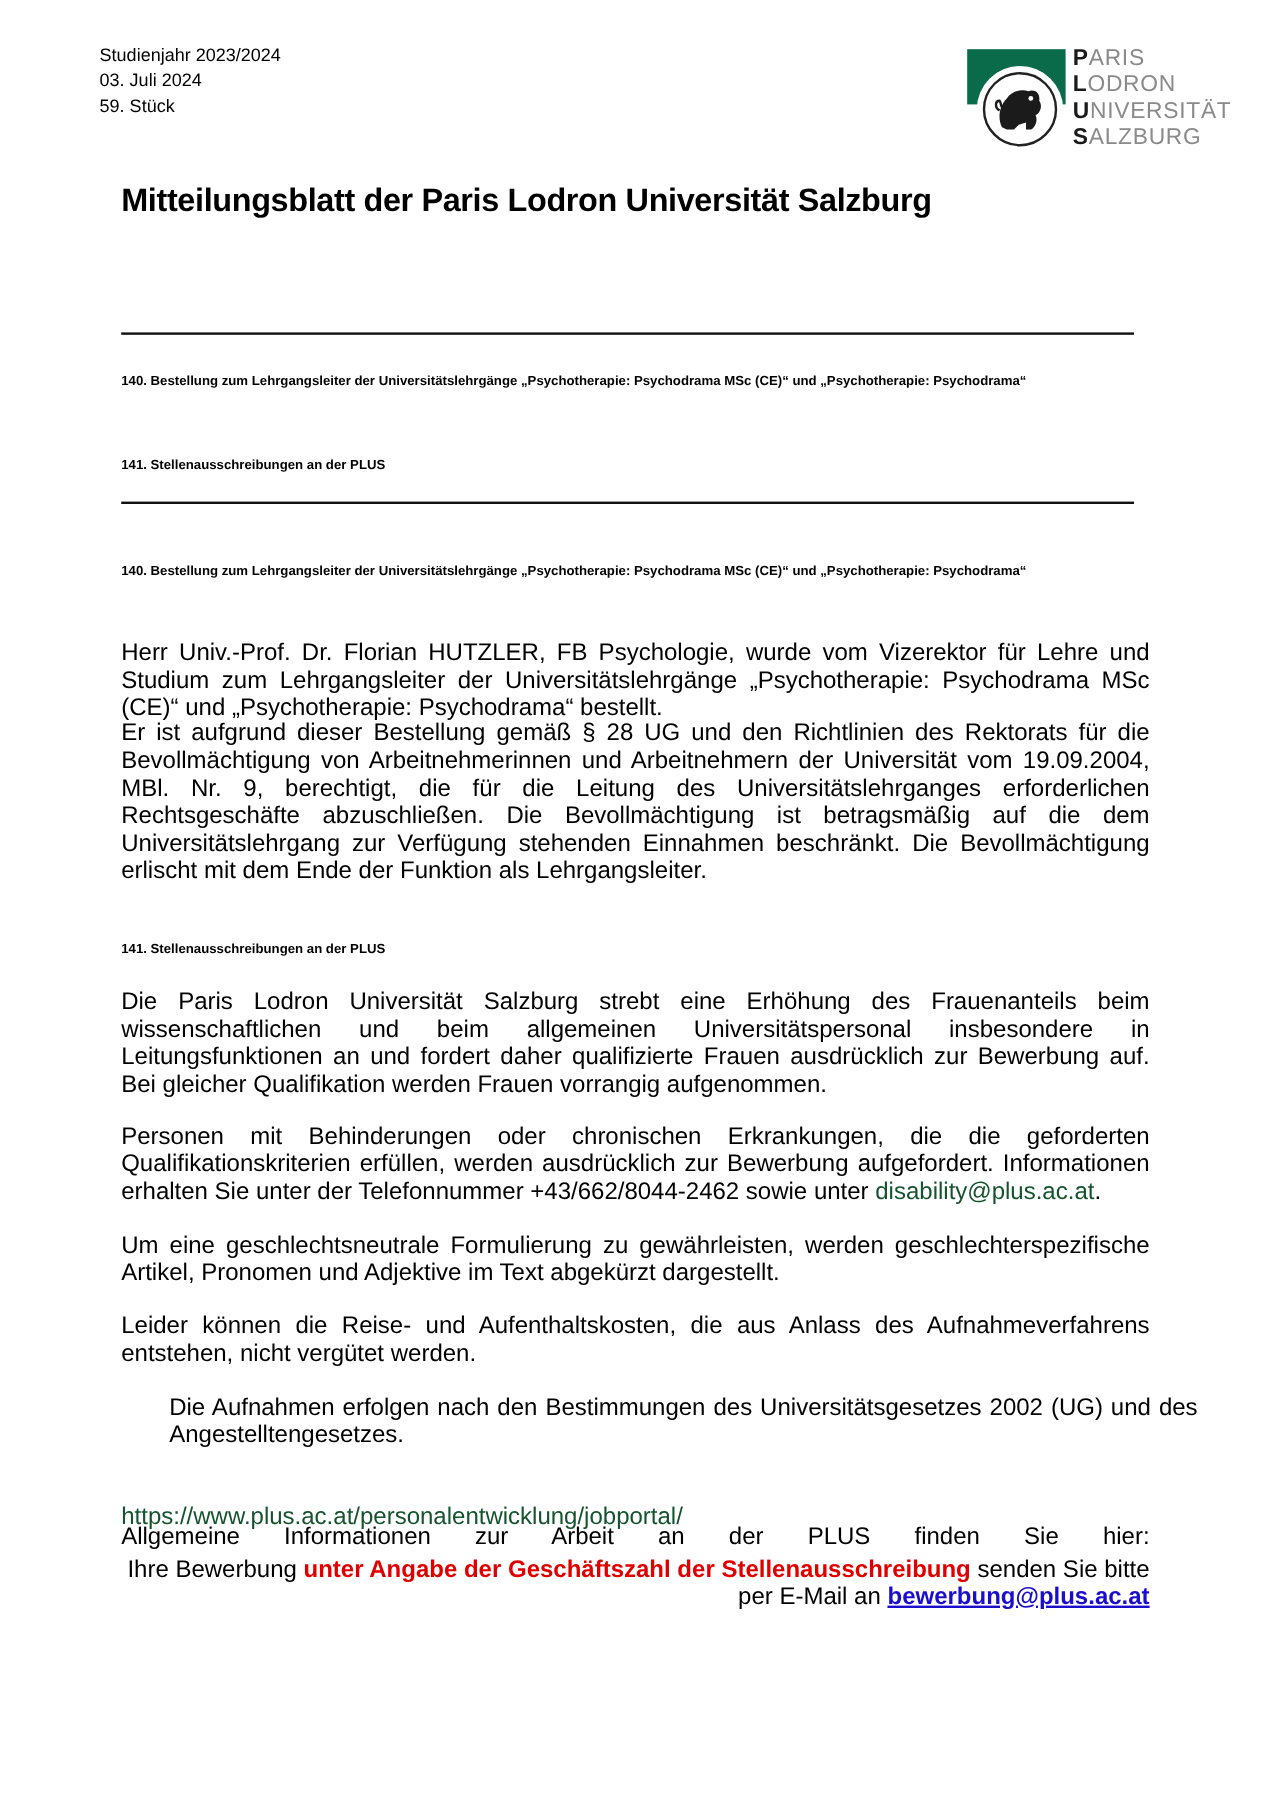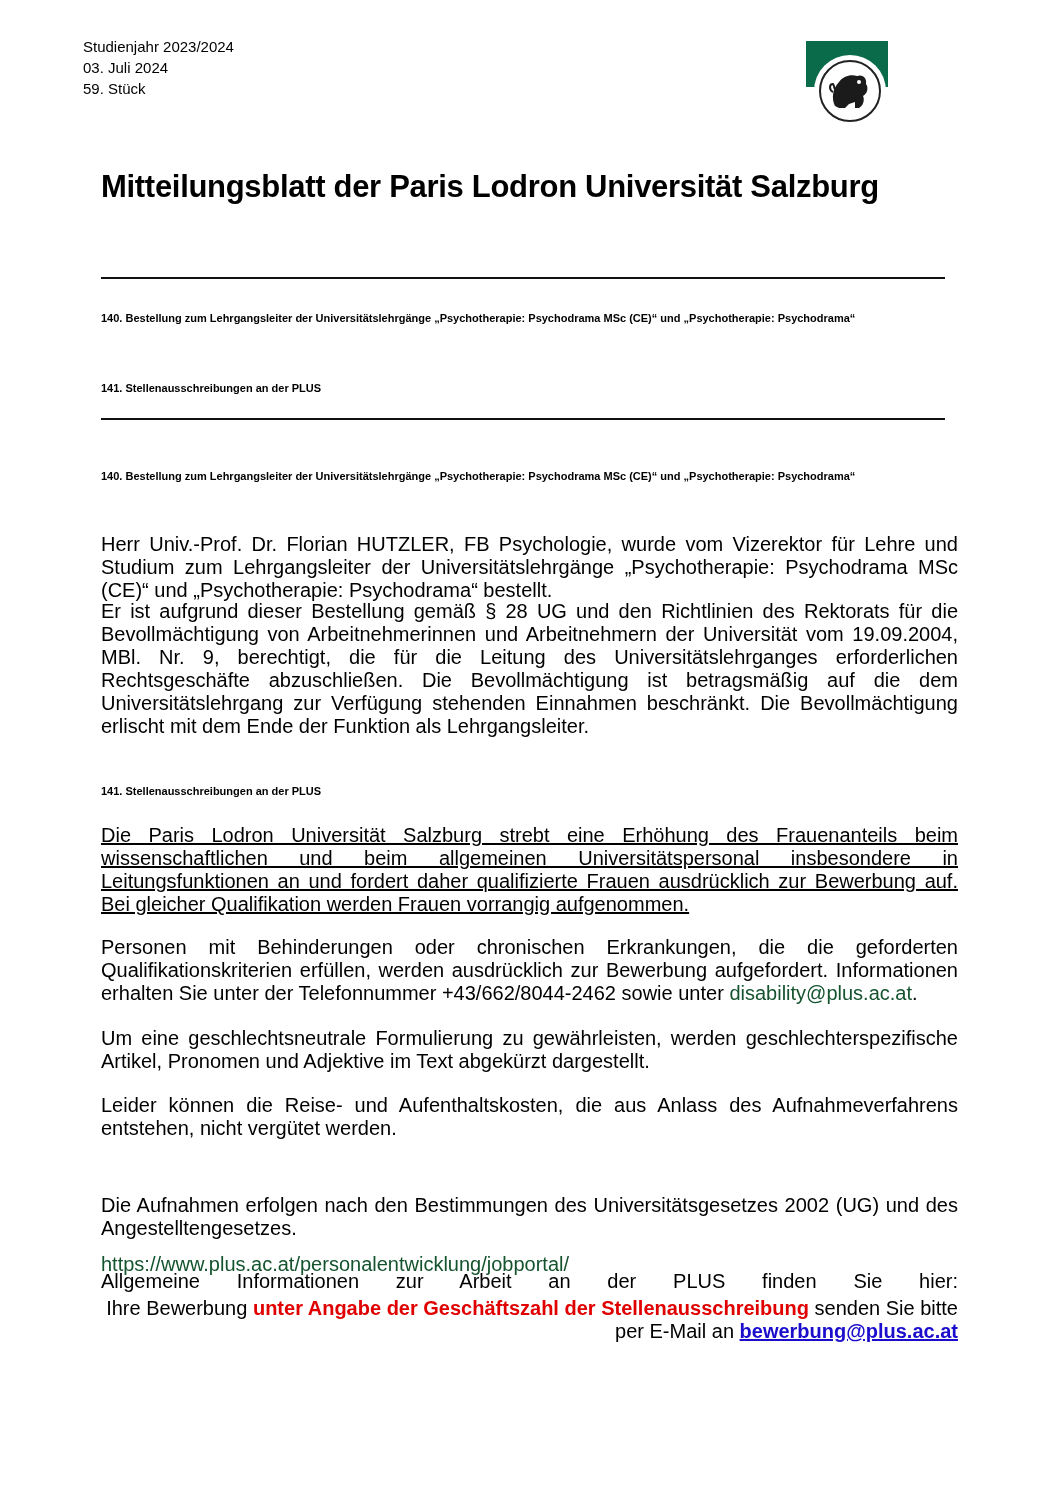--- a/index.html
+++ b/index.html
@@ -10,21 +10,21 @@
   .meta div { white-space: nowrap; }
   .logo { left: 806px; top: 41px; width: 224px; height: 90px; }
   .logo-bar { position: absolute; left: 0; top: 0; width: 82px; height: 46px; background: #0a6b4a; }
   .logo-circle { position: absolute; left: 8px; top: 14px; width: 72px; height: 72px; border-radius: 50%;
                  background: #fff; }
   .logo-circle-inner { position: absolute; left: 5px; top: 5px; width: 58px; height: 58px; border-radius: 50%;
                        border: 2px solid #222; background: #fff; }
   .logo-text { position: absolute; left: 88px; top: -3px; font-size: 19px; line-height: 22px; color: #8a8a8a;
                letter-spacing: 0.6px; }
   .logo-text b { color: #1a1a1a; }
-  .title { left: 101px; top: 152px; font-size: 31px; font-weight: bold; letter-spacing: -0.3px; white-space: nowrap; margin-top: 17px; }
+  .title { left: 101px; top: 152px; font-size: 27px; font-weight: bold; letter-spacing: -0.3px; white-space: nowrap; }
   .rule { left: 101px; width: 844px; height: 2px; background: #111; }
   .h { font-weight: bold; font-size: 11px; line-height: 23px; }
   .p { font-size: 20px; line-height: 23px; text-align: justify; }
   .block { left: 101px; width: 857px; }
   .lastjust { text-align-last: justify; }
   a.link { color: #14532d; }
   a.linkbold { color: #1a0dcc; text-decoration: underline; font-weight: bold; }
   .red { color: #e00000; font-weight: bold; }
 </style>
 </head>
@@ -40,44 +40,50 @@
   <div class="logo-bar"></div>
   <div class="logo-circle">
     <div class="logo-circle-inner">
       <svg width="58" height="58" viewBox="0 0 58 58">
         <path d="M14 44 C10 36 12 26 18 20 C22 14 30 12 36 14 C42 12 46 16 45 22 C48 26 46 32 42 34 C44 38 42 44 38 46 L34 46 L34 40 L28 42 L24 46 L18 46 Z" fill="#1b1b1b"></path>
         <path d="M12 30 C8 28 8 22 12 22 C14 24 12 28 16 28" stroke="#1b1b1b" stroke-width="2" fill="none"></path>
         <circle cx="38" cy="20" r="2" fill="#fff"></circle>
       </svg>
     </div>
   </div>
+  <div class="logo-text">
+    <div><b>P</b><span>ARIS</span></div>
+    <div><b>L</b><span>ODRON</span></div>
+    <div><b>U</b><span>NIVERSITÄT</span></div>
+    <div><b>S</b><span>ALZBURG</span></div>
+  </div>
 </div>
 
 <div class="abs title">Mitteilungsblatt der Paris Lodron Universität Salzburg</div>
 
 <div class="abs rule" style="top:277px;"></div>
 
 <div class="abs block h" style="top:307px; text-align:justify;">140. Bestellung zum Lehrgangsleiter der Universitätslehrgänge „Psychotherapie: Psychodrama MSc (CE)“ und „Psychotherapie: Psychodrama“</div>
 <div class="abs block h" style="top:377px;">141. Stellenausschreibungen an der PLUS</div>
 
 <div class="abs rule" style="top:418px;"></div>
 
 <div class="abs block h" style="top:465px; text-align:justify;">140. Bestellung zum Lehrgangsleiter der Universitätslehrgänge „Psychotherapie: Psychodrama MSc (CE)“ und „Psychotherapie: Psychodrama“</div>
 
 <div class="abs block p" style="top:533px;">Herr Univ.-Prof. Dr. Florian HUTZLER, FB Psychologie, wurde vom Vizerektor für Lehre und Studium zum Lehrgangsleiter der Universitätslehrgänge „Psychotherapie: Psychodrama MSc (CE)“ und „Psychotherapie: Psychodrama“ bestellt.</div>
 <div class="abs block p" style="top:600px;">Er ist aufgrund dieser Bestellung gemäß § 28 UG und den Richtlinien des Rektorats für die Bevollmächtigung von Arbeitnehmerinnen und Arbeitnehmern der Universität vom 19.09.2004, MBl. Nr. 9, berechtigt, die für die Leitung des Universitätslehrganges erforderlichen Rechtsgeschäfte abzuschließen. Die Bevollmächtigung ist betragsmäßig auf die dem Universitätslehrgang zur Verfügung stehenden Einnahmen beschränkt. Die Bevollmächtigung erlischt mit dem Ende der Funktion als Lehrgangsleiter.</div>
 
 <div class="abs block h" style="top:780px;">141. Stellenausschreibungen an der PLUS</div>
 
-<div class="abs block p" style="top:824px;text-decoration:underline;">Die Paris Lodron Universität Salzburg strebt eine Erhöhung des Frauenanteils beim wissenschaftlichen und beim allgemeinen Universitätspersonal insbesondere in Leitungsfunktionen an und fordert daher qualifizierte Frauen ausdrücklich zur Bewerbung auf. Bei gleicher Qualifikation werden Frauen vorrangig aufgenommen.</div>
+<div class="abs block p" style="top:824px;">Die Paris Lodron Universität Salzburg strebt eine Erhöhung des Frauenanteils beim wissenschaftlichen und beim allgemeinen Universitätspersonal insbesondere in Leitungsfunktionen an und fordert daher qualifizierte Frauen ausdrücklich zur Bewerbung auf. Bei gleicher Qualifikation werden Frauen vorrangig aufgenommen.</div>
 
 <div class="abs block p" style="top:936px;"><span>Personen mit Behinderungen oder chronischen Erkrankungen, die die geforderten Qualifikationskriterien erfüllen, werden ausdrücklich zur Bewerbung aufgefordert. Informationen erhalten Sie unter der Telefonnummer +43/662/8044-2462 sowie unter </span><a class="link">disability@plus.ac.at</a><span>.</span></div>
 
 <div class="abs block p" style="top:1027px;">Um eine geschlechtsneutrale Formulierung zu gewährleisten, werden geschlechterspezifische Artikel, Pronomen und Adjektive im Text abgekürzt dargestellt.</div>
 
 <div class="abs block p" style="top:1094px;">Leider können die Reise- und Aufenthaltskosten, die aus Anlass des Aufnahmeverfahrens entstehen, nicht vergütet werden.</div>
 
-<div class="abs block p" style="top:1194px;">Die Aufnahmen erfolgen nach den Bestimmungen des Universitätsgesetzes 2002 (UG) und des Angestelltengesetzes.</div>
+<div class="abs block p" style="top:1162px;margin-left:40px;">Die Aufnahmen erfolgen nach den Bestimmungen des Universitätsgesetzes 2002 (UG) und des Angestelltengesetzes.</div>
 
 <div class="abs block p lastjust" style="top:1230px;margin-top:40px;">Allgemeine Informationen zur Arbeit an der PLUS finden Sie hier:</div>
 <div class="abs block p" style="top:1253px;"><a class="link">https://www.plus.ac.at/personalentwicklung/jobportal/</a></div>
 
 <div class="abs block p" style="top:1297px; text-align:right;"><span>Ihre Bewerbung </span><span class="red">unter Angabe der Geschäftszahl der Stellenausschreibung</span><span> senden Sie bitte per E-Mail an </span><a class="linkbold">bewerbung@plus.ac.at</a></div>
 
 </body></html>

